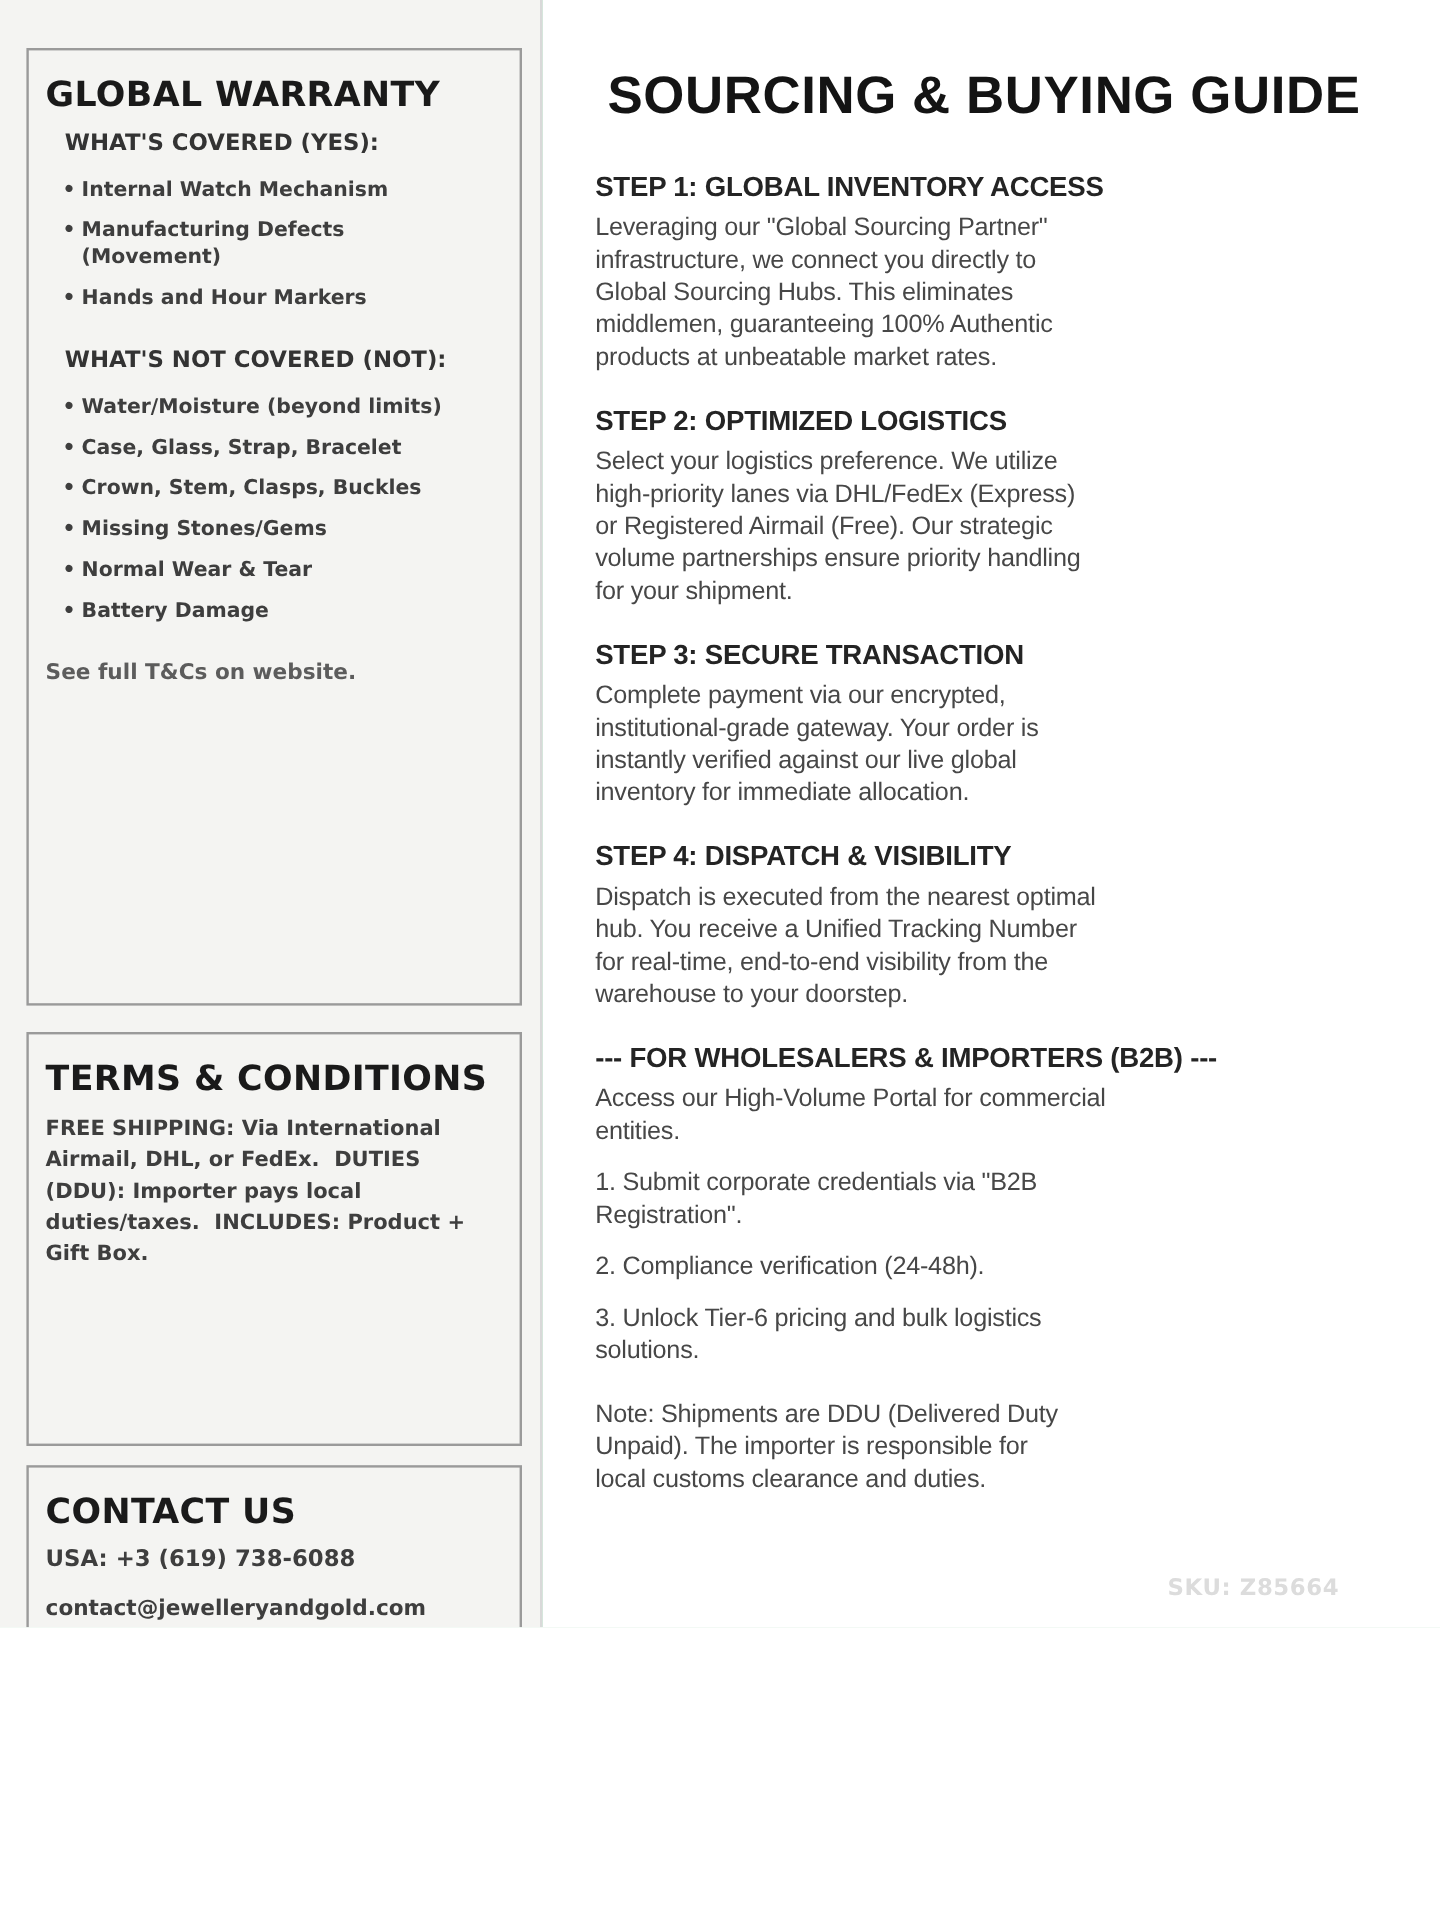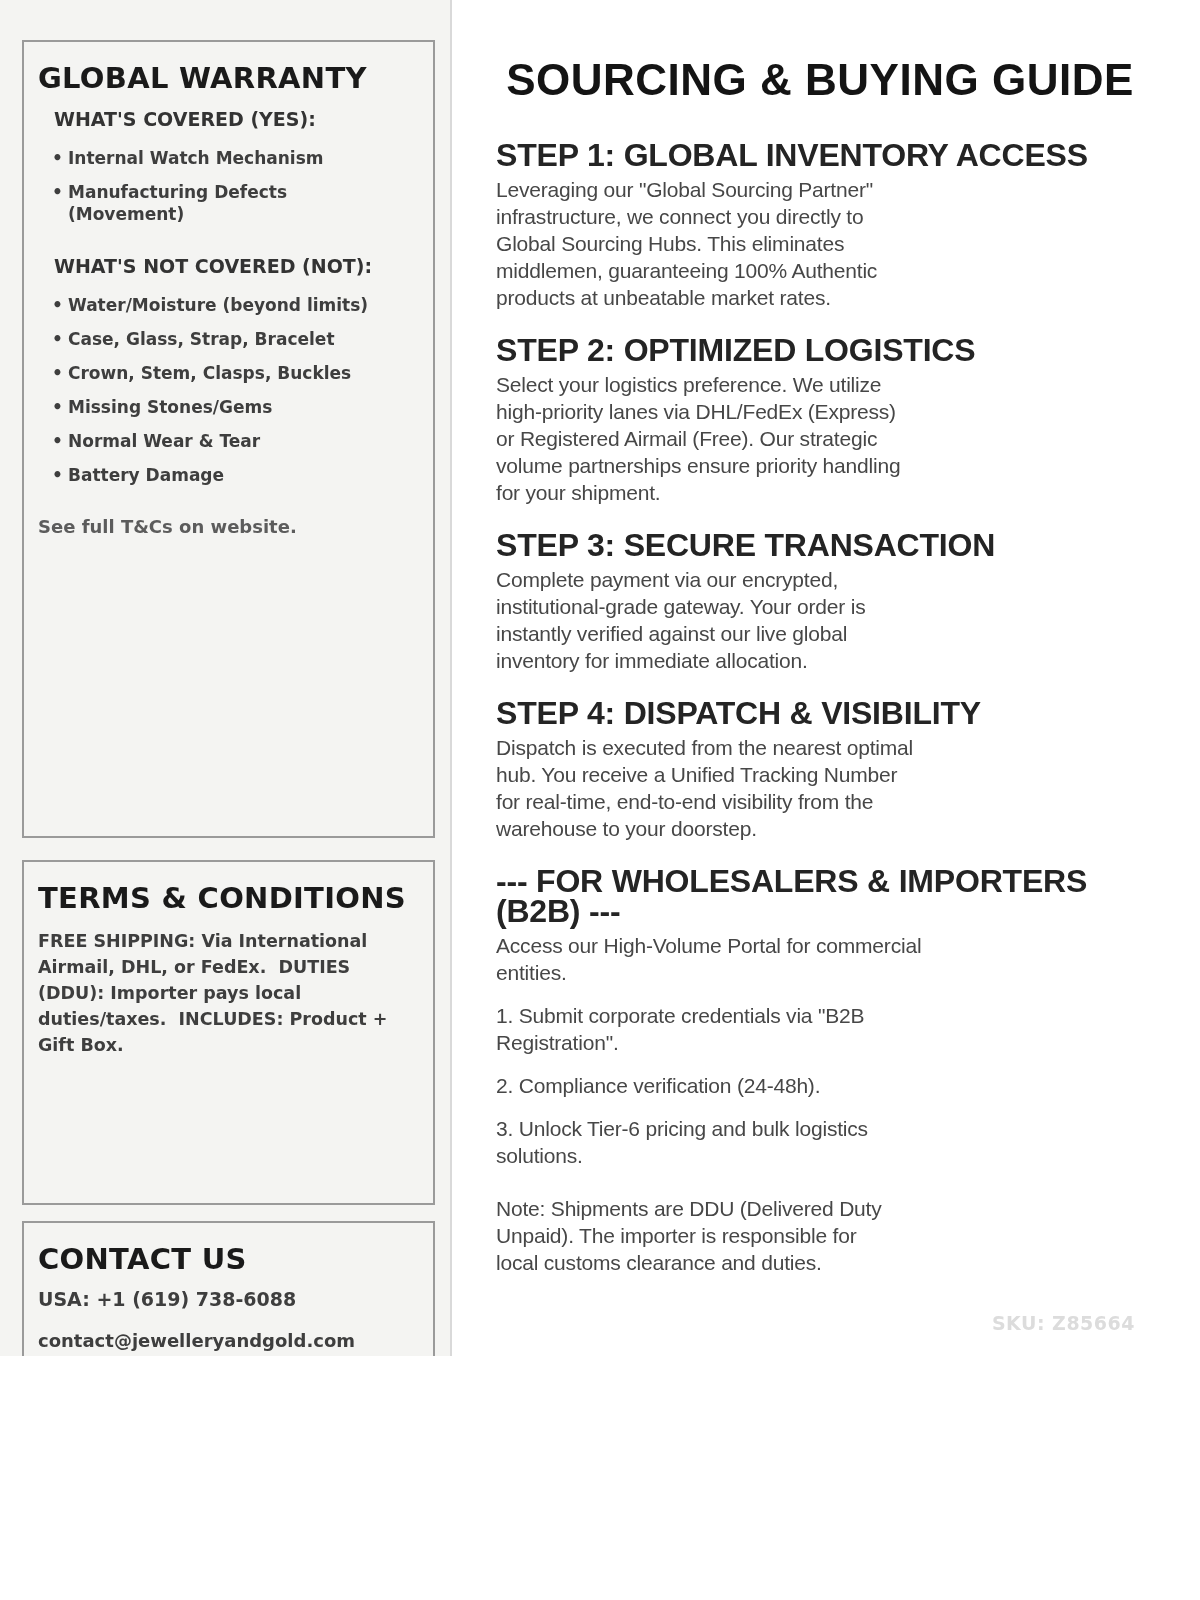--- a/index.html
+++ b/index.html
@@ -82,21 +82,21 @@
   .page-title{
     margin:0 0 34px 0;
     font-size:44px;line-height:52px;
     font-weight:bold;
     text-align:center;
     color:#141414;
     letter-spacing:0.5px;
   }
   .step h2, .b2b h2{
     margin:16px 0 6px 0;
-    font-size:32px;line-height:30px;
+    font-size:23px;line-height:30px;
     font-weight:bold;
     color:#242424;
     letter-spacing:-0.2px;
   }
   .step p{
     margin:0 0 24px 0;
     font-size:21px;line-height:27px;
     color:#474747;
     letter-spacing:-0.2px;
     white-space:pre-wrap;
@@ -104,41 +104,42 @@
   .b2b p{
     margin:0 0 16px 0;
     font-size:21px;line-height:27px;
     color:#474747;
     letter-spacing:-0.2px;
     white-space:pre-wrap;
   }
   .b2b p.note{margin-top:26px;}
   .sku{
     position:absolute;
-    right:65px;bottom:22px;
+    right:84px;bottom:22px;
     font-family:"DejaVu Sans", sans-serif;
     font-weight:bold;
     font-size:19px;
     color:#dcdcdc;
     letter-spacing:0.5px;
   }
 </style>
 </head>
 <body>
 
 <div class="page">
 
   <aside class="sidebar">
 
     <section class="panel warranty">
       <h2>GLOBAL WARRANTY</h2>
       <h3>WHAT'S COVERED (YES):</h3>
       <ul class="blist">
         <li>Internal Watch Mechanism</li>
         <li>Manufacturing Defects (Movement)</li>
+        <li>Hands and Hour Markers</li>
       </ul>
       <h3 class="second">WHAT'S NOT COVERED (NOT):</h3>
       <ul class="blist">
         <li>Water/Moisture (beyond limits)</li>
         <li>Case, Glass, Strap, Bracelet</li>
         <li>Crown, Stem, Clasps, Buckles</li>
         <li>Missing Stones/Gems</li>
         <li>Normal Wear &amp; Tear</li>
         <li>Battery Damage</li>
       </ul>
@@ -149,21 +150,21 @@
       <h2>TERMS &amp; CONDITIONS</h2>
       <p class="terms-body">FREE SHIPPING: Via International
 Airmail, DHL, or FedEx.  DUTIES
 (DDU): Importer pays local
 duties/taxes.  INCLUDES: Product +
 Gift Box.</p>
     </section>
 
     <section class="panel contact">
       <h2>CONTACT US</h2>
-      <p class="contact-line first">USA: +1 (619) 738-6088</p>
+      <p class="contact-line first">USA: +3 (619) 738-6088</p>
       <p class="contact-line">contact@jewelleryandgold.com</p>
       <p class="contact-line">sales@jewelleryandgold.com</p>
     </section>
 
   </aside>
 
   <main class="main">
     <h1 class="page-title">SOURCING &amp; BUYING GUIDE</h1>
 
     <section class="step">

